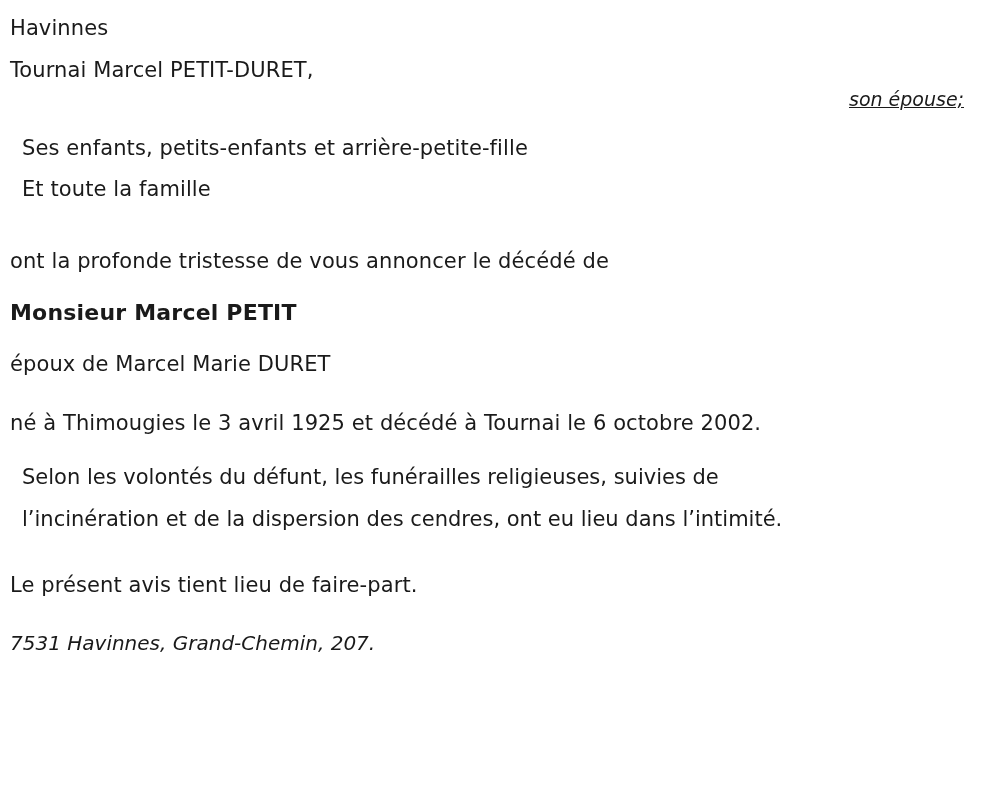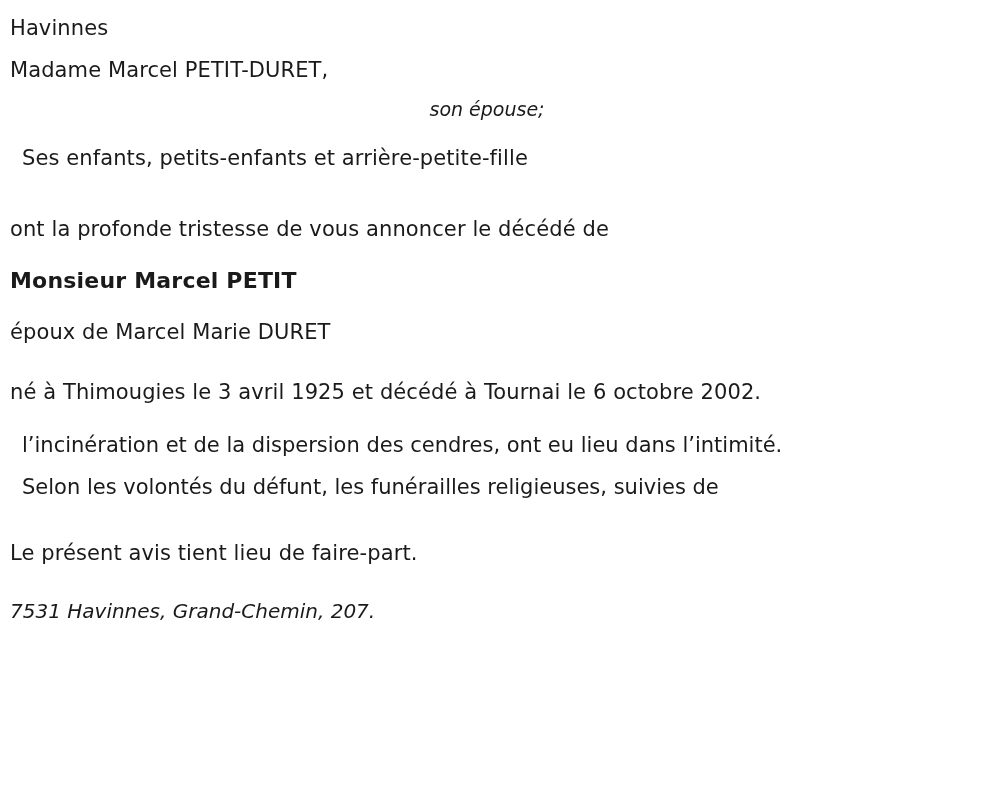--- a/index.html
+++ b/index.html
@@ -24,23 +24,24 @@
   .line {
     font-size: 21px;
     line-height: 1.42;
     letter-spacing: 0.1px;
     white-space: pre;
   }
   .spacer-lg { height: 30px; }
   .spacer-md { height: 22px; }
   .spacer-sm { height: 12px; }
   .relation-row {
-    text-align: center;
+    text-align: right;
     padding-right: 12px;
-    margin-top: 12px;
+    margin-top: 2px;
+    text-decoration: underline;
   }
   .relation {
     font-style: italic;
     font-size: 19px;
   }
   .deceased-name {
     font-size: 22px;
     font-weight: bold;
     letter-spacing: 0.2px;
     line-height: 1.3;
@@ -62,30 +63,31 @@
 </style>
 </head>
 <body>
 
 <div class="notice">
 
   <div class="line">Havinnes</div>
 
   <div class="spacer-sm"></div>
 
-  <div class="line">Madame Marcel PETIT-DURET,</div>
+  <div class="line">Tournai Marcel PETIT-DURET,</div>
 
   <div class="relation-row">
     <span class="relation">son épouse;</span>
   </div>
 
   <div class="spacer-sm"></div>
 
   <div class="block tight">
     <p class="line">Ses enfants, petits-enfants et arrière-petite-fille</p>
+    <p class="line">Et toute la famille</p>
   </div>
 
   <div class="spacer-lg"></div>
 
   <div class="line">ont la profonde tristesse de vous annoncer le décédé de</div>
 
   <div class="spacer-md"></div>
 
   <div class="deceased-name">Monsieur Marcel PETIT</div>
 
@@ -93,22 +95,22 @@
 
   <div class="line">époux de Marcel Marie DURET</div>
 
   <div class="spacer-lg"></div>
 
   <div class="line">né à Thimougies le 3 avril 1925 et décédé à Tournai le 6 octobre 2002.</div>
 
   <div class="spacer-sm"></div>
 
   <div class="block tight">
+    <p class="para-2line">Selon les volontés du défunt, les funérailles religieuses, suivies de</p>
     <p class="para-2line">l’incinération et de la dispersion des cendres, ont eu lieu dans l’intimité.</p>
-    <p class="para-2line">Selon les volontés du défunt, les funérailles religieuses, suivies de</p>
   </div>
 
   <div class="spacer-sm"></div>
 
 
   <div class="spacer-sm"></div>
 
   <div class="line">Le présent avis tient lieu de faire-part.</div>
 
   <div class="spacer-lg"></div>

